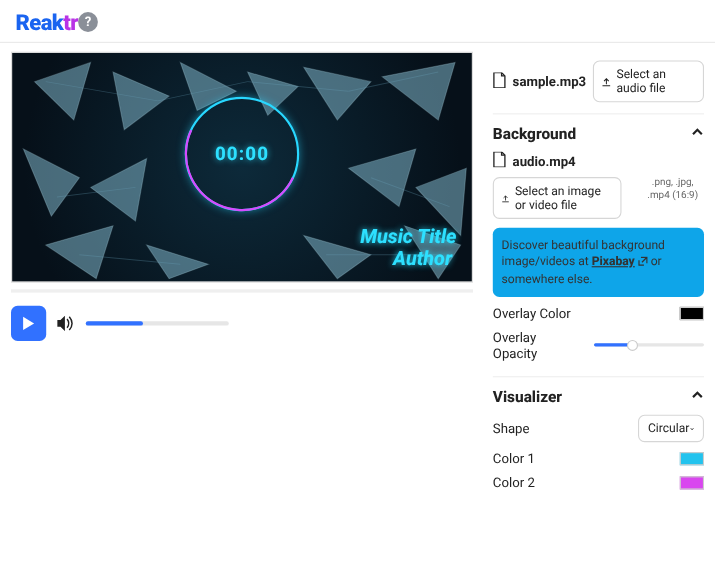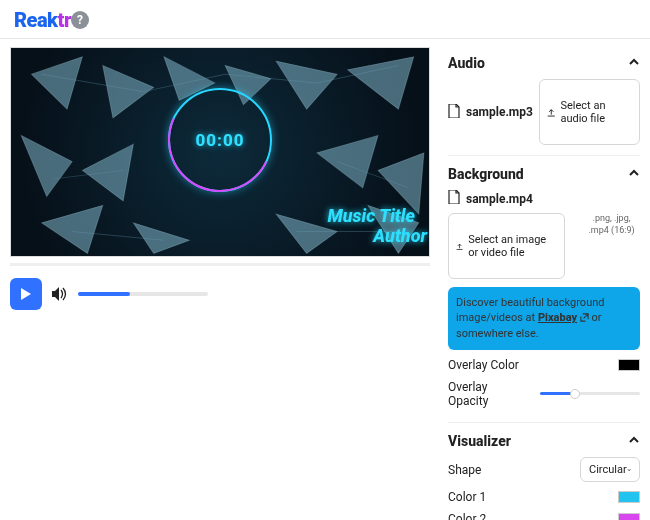--- a/index.html
+++ b/index.html
@@ -17,39 +17,39 @@
   .left { flex: 1; padding: 8px 10px; }
   .right { width: 210px; padding: 6px 10px 0 8px; overflow-y: auto; font-size: 13px; }
   
   
   .preview { position: relative; width: 100%; height: 210px; background: radial-gradient(circle at 50% 50%, #0d2a3a 0%, #061019 85%); border: 1px solid #ddd; overflow: hidden; }
   .poly { position: absolute; width: 100%; height: 100%; }
   .circ { position: absolute; left: 50%; top: 44%; transform: translate(-50%,-50%); width: 104px; height: 104px; border-radius: 50%; border: 2px solid #28d7ff; box-shadow: 0 0 8px rgba(40,215,255,.5); }
   .circ::after { content:""; position:absolute; inset:-2px; border-radius:50%; border:2px solid transparent; border-bottom-color:#d64bff; border-left-color:#d64bff; transform:rotate(-20deg); }
   .timer { position:absolute; left:50%; top:44%; transform:translate(-50%,-50%); color:#2de0ff; font-weight:800; font-size:17px; letter-spacing:1px; text-shadow:0 0 6px rgba(45,224,255,.7); }
   .mtitle { position:absolute; right:14px; bottom:30px; color:#2de0ff; font-weight:800; font-size:18px; font-style:italic; text-shadow:0 0 6px rgba(45,224,255,.9); }
-  .mauthor { position:absolute; right:2px; bottom:10px; color:#2de0ff; font-weight:800; font-size:18px; font-style:italic; text-shadow:0 0 6px rgba(45,224,255,.9); }
+  .mauthor { position:absolute; right:18px; bottom:10px; color:#2de0ff; font-weight:800; font-size:18px; font-style:italic; text-shadow:0 0 6px rgba(45,224,255,.9); }
   
   .prog-top { height:3px; background:#efefef; margin-top:6px; }
   
   
   .controls { display:flex; align-items:center; gap:10px; margin-top:12px; }
   .play-btn { width:32px; height:32px; border-radius:6px; background:#3171ff; display:flex; align-items:center; justify-content:center; cursor:pointer; }
   .play-btn svg { fill:#fff; }
   .vol-icon { color:#222; display:flex; }
   .slider { position:relative; width:130px; height:4px; background:#e6e6e6; border-radius:2px; }
   .slider .fill { position:absolute; left:0; top:0; height:100%; background:#3171ff; border-radius:2px; }
   
   
   .section { border-bottom:1px solid #eee; padding:10px 0; }
   .sec-head { display:flex; justify-content:space-between; align-items:center; font-weight:800; font-size:14px; cursor:pointer; margin-bottom:8px; }
   .chev svg { width:12px; height:12px; }
   .file-row { display:flex; align-items:center; gap:6px; font-weight:700; font-size:12px; margin:0 0; }
   .file-ic svg { width:12px; height:14px; }
-  .btn-outline { display:inline-flex; align-items:center; gap:5px; border:1px solid #d6d6d6; border-radius:6px; padding:19px 7px; font-size:11px; cursor:pointer; background:#fff; }
+  .btn-outline { display:inline-flex; align-items:center; gap:5px; border:1px solid #d6d6d6; border-radius:6px; padding:5px 7px; font-size:11px; cursor:pointer; background:#fff; }
   .btn-outline svg { width:11px; height:11px; }
   .aud-row { display:flex; align-items:center; justify-content:space-between; gap:6px; }
   .bg-sel-row { display:flex; align-items:flex-start; gap:18px; margin-top:6px; }
   .hint { font-size:9px; color:#666; line-height:1.3; text-align:center; }
   .info-box { background:#0ea5e9; border-radius:6px; padding:8px; font-size:11px; color:#333; margin-top:8px; line-height:1.4; }
   .info-box .lnk { font-weight:800; text-decoration:underline; }
   .ext-ic { display:inline-block; vertical-align:middle; }
   .ext-ic svg { width:9px; height:9px; }
   .prop-row { display:flex; justify-content:space-between; align-items:center; margin:8px 0 4px; font-size:12px; }
   .swatch { width:22px; height:12px; border:1px solid #ccc; cursor:pointer; }
@@ -120,26 +120,20 @@
       </span>
       <div class="slider">
         <div class="fill" style="width:40%"></div>
       </div>
     </div>
   </div>
 
   <div class="right">
 
     <div class="section">
-      <div class="sec-head">
-        <span>Audio</span>
-        <span class="chev"><svg viewBox="0 0 12 12">
-              <path d="M2 8 L6 4 L10 8" fill="none" stroke="#222" stroke-width="2"></path>
-            </svg></span>
-      </div>
       <div class="aud-row">
         <div class="file-row">
           <span class="file-ic"><svg viewBox="0 0 12 14">
                 <path d="M1 0h7l3 3v11H1z" fill="none" stroke="#222" stroke-width="1.2"></path>
                 <path d="M8 0v3h3" fill="none" stroke="#222" stroke-width="1.2"></path>
               </svg></span>
           <span>sample.mp3</span>
         </div>
         <div class="btn-outline">
           <svg viewBox="0 0 12 12">
@@ -155,21 +149,21 @@
         <span>Background</span>
         <span class="chev"><svg viewBox="0 0 12 12">
               <path d="M2 8 L6 4 L10 8" fill="none" stroke="#222" stroke-width="2"></path>
             </svg></span>
       </div>
       <div class="file-row">
         <span class="file-ic"><svg viewBox="0 0 12 14">
               <path d="M1 0h7l3 3v11H1z" fill="none" stroke="#222" stroke-width="1.2"></path>
               <path d="M8 0v3h3" fill="none" stroke="#222" stroke-width="1.2"></path>
             </svg></span>
-        <span>sample.mp4</span>
+        <span>audio.mp4</span>
       </div>
       <div class="bg-sel-row">
         <div class="btn-outline">
           <svg viewBox="0 0 12 12">
               <path d="M6 9V2M3 5l3-3 3 3M1 11h10" fill="none" stroke="#222" stroke-width="1.3"></path>
             </svg>
           <span>Select an image or video file</span>
         </div>
         <div class="hint">.png, .jpg, .mp4 (16:9)</div>
       </div>

